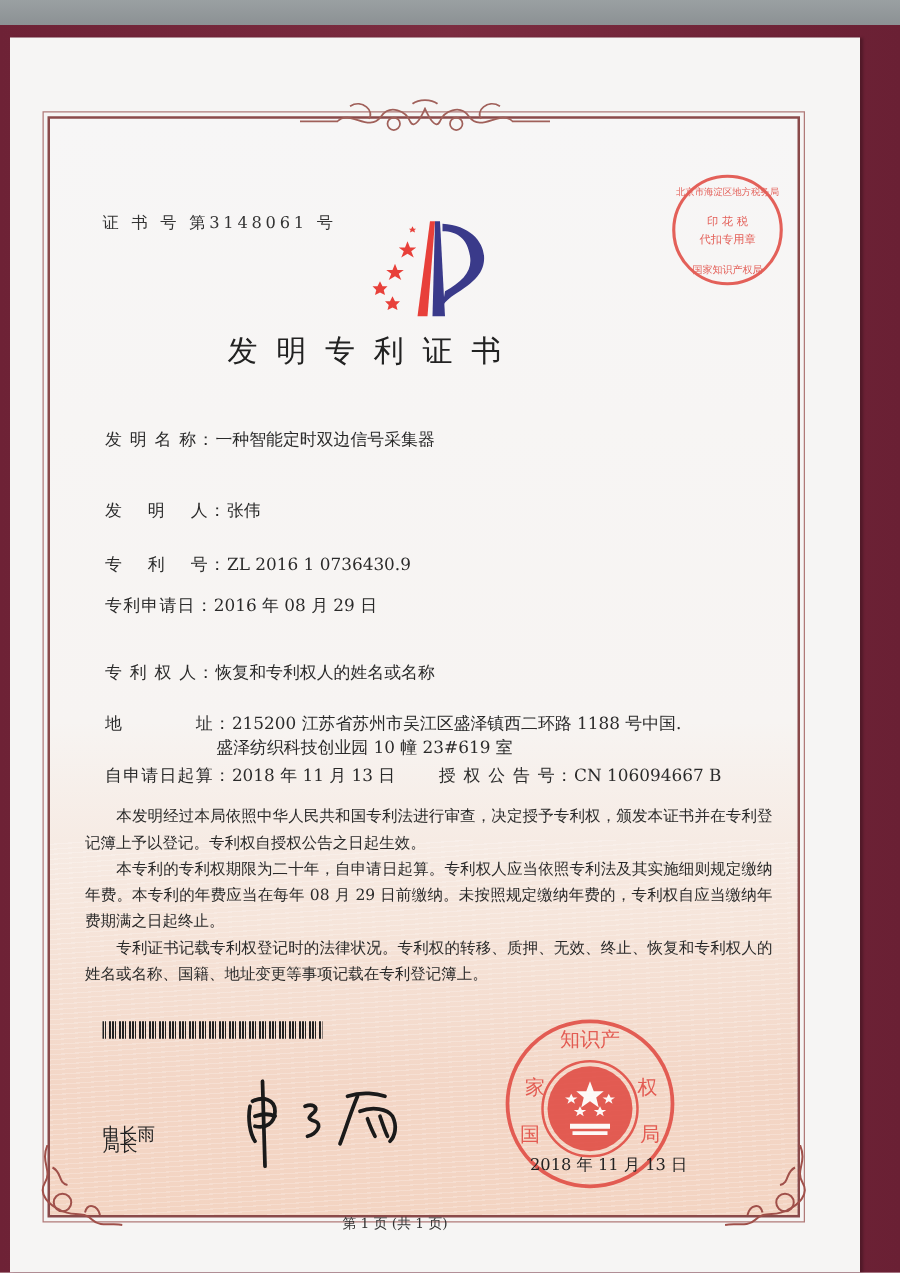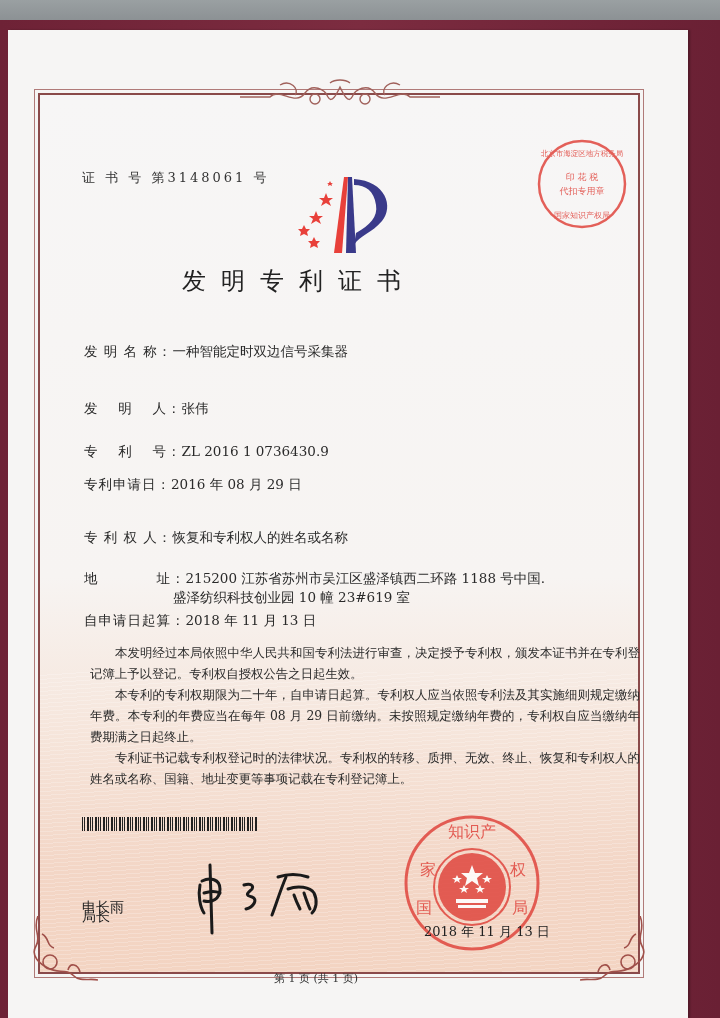--- a/index.html
+++ b/index.html
@@ -15,21 +15,21 @@
   .ornament-top { position:absolute; left:200px; top:-18px; width:200px; height:34px; }
   .corner { position:absolute; width:70px; height:70px; }
   .corner.bl { left:-12px; bottom:-14px; }
   .corner.br { right:-12px; bottom:-14px; transform:scaleX(-1); }
   .abs { position:absolute; }
   .cert-no { left:42px; top:74px; font-size:13px; color:#333; letter-spacing:3px; }
   .logo { left:246px; top:78px; width:110px; height:86px; }
   .title { left:142px; top:170px; font-size:24px; color:#222; letter-spacing:15px; font-weight:normal; }
   .field { left:44px; font-size:13.5px; color:#2a2a2a; white-space:nowrap; }
   .field .lbl { display:inline-block; letter-spacing:1px; }
-  .body-text { left:50px; width:550px; font-size:12.4px; color:#2a2a2a; line-height:21px; text-align:justify; }
+  .body-text { left:28px; width:550px; font-size:12.4px; color:#2a2a2a; line-height:21px; text-align:justify; }
   .body-text p { margin:0; text-indent:25px; }
   .barcode { left:42px; top:722px; width:176px; height:14px;
              background:repeating-linear-gradient(90deg,#222 0 1px,transparent 1px 2px,#222 2px 3px,transparent 3px 5px,#222 5px 7px,transparent 7px 8px); }
   .dir-title { left:42px; top:777px; font-family:"DejaVu Sans","Liberation Sans",sans-serif; font-size:14px; color:#222;margin-top:36px; }
   .dir-name { left:42px; top:804px; font-family:"DejaVu Sans","Liberation Sans",sans-serif; font-size:14px; color:#222; }
   .signature { left:150px; top:760px; width:160px; height:80px; }
   .seal-big { left:362px; top:718px; width:140px; height:140px; }
   .seal-date { left:384px; top:828px; font-size:13px; color:#222; }
   .page-no { left:234px; top:876px; font-size:11px; color:#333; }
   .seal-small { left:528px; top:108px; width:92px; height:92px; }
@@ -103,20 +103,23 @@
     <div class="abs field" style="top:434px">
       <span class="lbl">专 利 权 人：</span><span>恢复和专利权人的姓名或名称</span>
     </div>
     <div class="abs field" style="top:475px">
       <span class="lbl">地　　　　址：</span><span>215200 江苏省苏州市吴江区盛泽镇西二环路 1188 号中国.</span>
     </div>
     <div class="abs field" style="top:494px; left:133px">盛泽纺织科技创业园 10 幢 23#619 室</div>
     <div class="abs field" style="top:517px">
       <span class="lbl">自申请日起算：</span><span>2018 年 11 月 13 日</span>
     </div>
+    <div class="abs field" style="top:517px; left:311px">
+      <span class="lbl">授 权 公 告 号：</span><span>CN 106094667 B</span>
+    </div>
 
     <div class="abs body-text" style="top:547px">
       <p>本发明经过本局依照中华人民共和国专利法进行审查，决定授予专利权，颁发本证书并在专利登记簿上予以登记。专利权自授权公告之日起生效。</p>
       <p>本专利的专利权期限为二十年，自申请日起算。专利权人应当依照专利法及其实施细则规定缴纳年费。本专利的年费应当在每年 08 月 29 日前缴纳。未按照规定缴纳年费的，专利权自应当缴纳年费期满之日起终止。</p>
       <p>专利证书记载专利权登记时的法律状况。专利权的转移、质押、无效、终止、恢复和专利权人的姓名或名称、国籍、地址变更等事项记载在专利登记簿上。</p>
     </div>
 
     <div class="abs barcode"></div>
 
     <div class="abs dir-title">局长</div>

